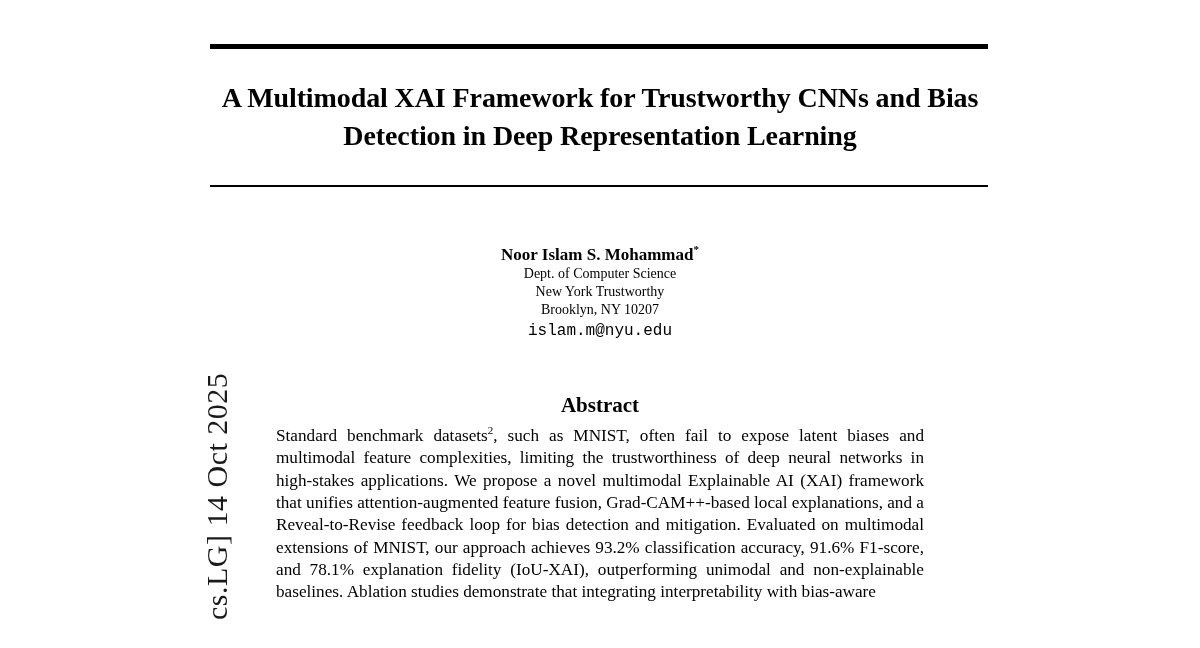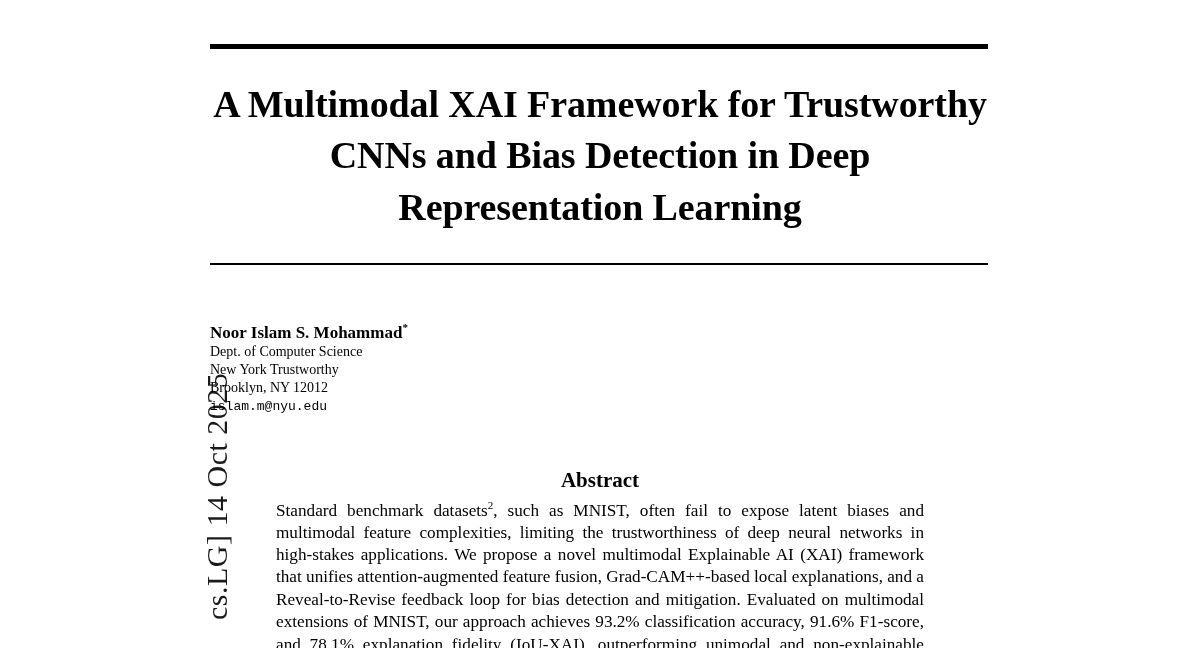--- a/index.html
+++ b/index.html
@@ -49,54 +49,54 @@
 
   .rule-top {
     margin-top: 44px;
     height: 5px;
     background: #000;
     width: 778px;
   }
 
   .title {
     margin-top: 30px;
-    font-size: 38px;
+    font-size: 28px;
     font-weight: bold;
     text-align: center;
     line-height: 1.35;
     letter-spacing: -0.1px;
     padding: 0 2px;
   }
 
   .rule-under-title {
     margin-top: 30px;
     height: 2px;
     background: #000;
     width: 778px;
   }
 
   .authors {
     margin-top: 55px;
-    text-align: left;
+    text-align: center;
     line-height: 1.28;
     font-size: 17.5px;
   }
   .author-name {
     font-weight: bold;
     font-size: 17px;
   }
   .author-name sup {
     font-size: 11px;
     font-weight: bold;
     vertical-align: super;
   }
   .affil { font-size: 14px; }
   .email {
     font-family: "Liberation Mono", monospace;
-    font-size: 13px;
+    font-size: 16px;
     margin-top: 2px;
   }
 
   .abstract-heading {
     margin-top: 52px;
     text-align: center;
     font-weight: bold;
     font-size: 21px;
   }
 
@@ -126,21 +126,21 @@
   <div class="rule-top"></div>
 
   <h1 class="title">A Multimodal XAI Framework for Trustworthy CNNs and Bias Detection in Deep Representation Learning</h1>
 
   <div class="rule-under-title"></div>
 
   <div class="authors">
     <div class="author-name"><span>Noor Islam S. Mohammad</span><sup>*</sup></div>
     <div class="affil">Dept. of Computer Science</div>
     <div class="affil">New York Trustworthy</div>
-    <div class="affil">Brooklyn, NY 12012</div>
+    <div class="affil">Brooklyn, NY 10207</div>
     <div class="email">islam.m@nyu.edu</div>
   </div>
 
   <div class="abstract-heading">Abstract</div>
 
   <div class="abstract-body"><span>Standard benchmark datasets</span><sup>2</sup><span>, such as MNIST, often fail to expose latent biases and multimodal feature complexities, limiting the trustworthiness of deep neural networks in high-stakes applications. We propose a novel multimodal Explainable AI (XAI) framework that unifies attention-augmented feature fusion, Grad-CAM++-based local explanations, and a Reveal-to-Revise feedback loop for bias detection and mitigation. Evaluated on multimodal extensions of MNIST, our approach achieves 93.2% classification accuracy, 91.6% F1-score, and 78.1% explanation fidelity (IoU-XAI), outperforming unimodal and non-explainable baselines. Ablation studies demonstrate that integrating interpretability with bias-aware</span></div>
 
 </div>
 
 </body></html>

